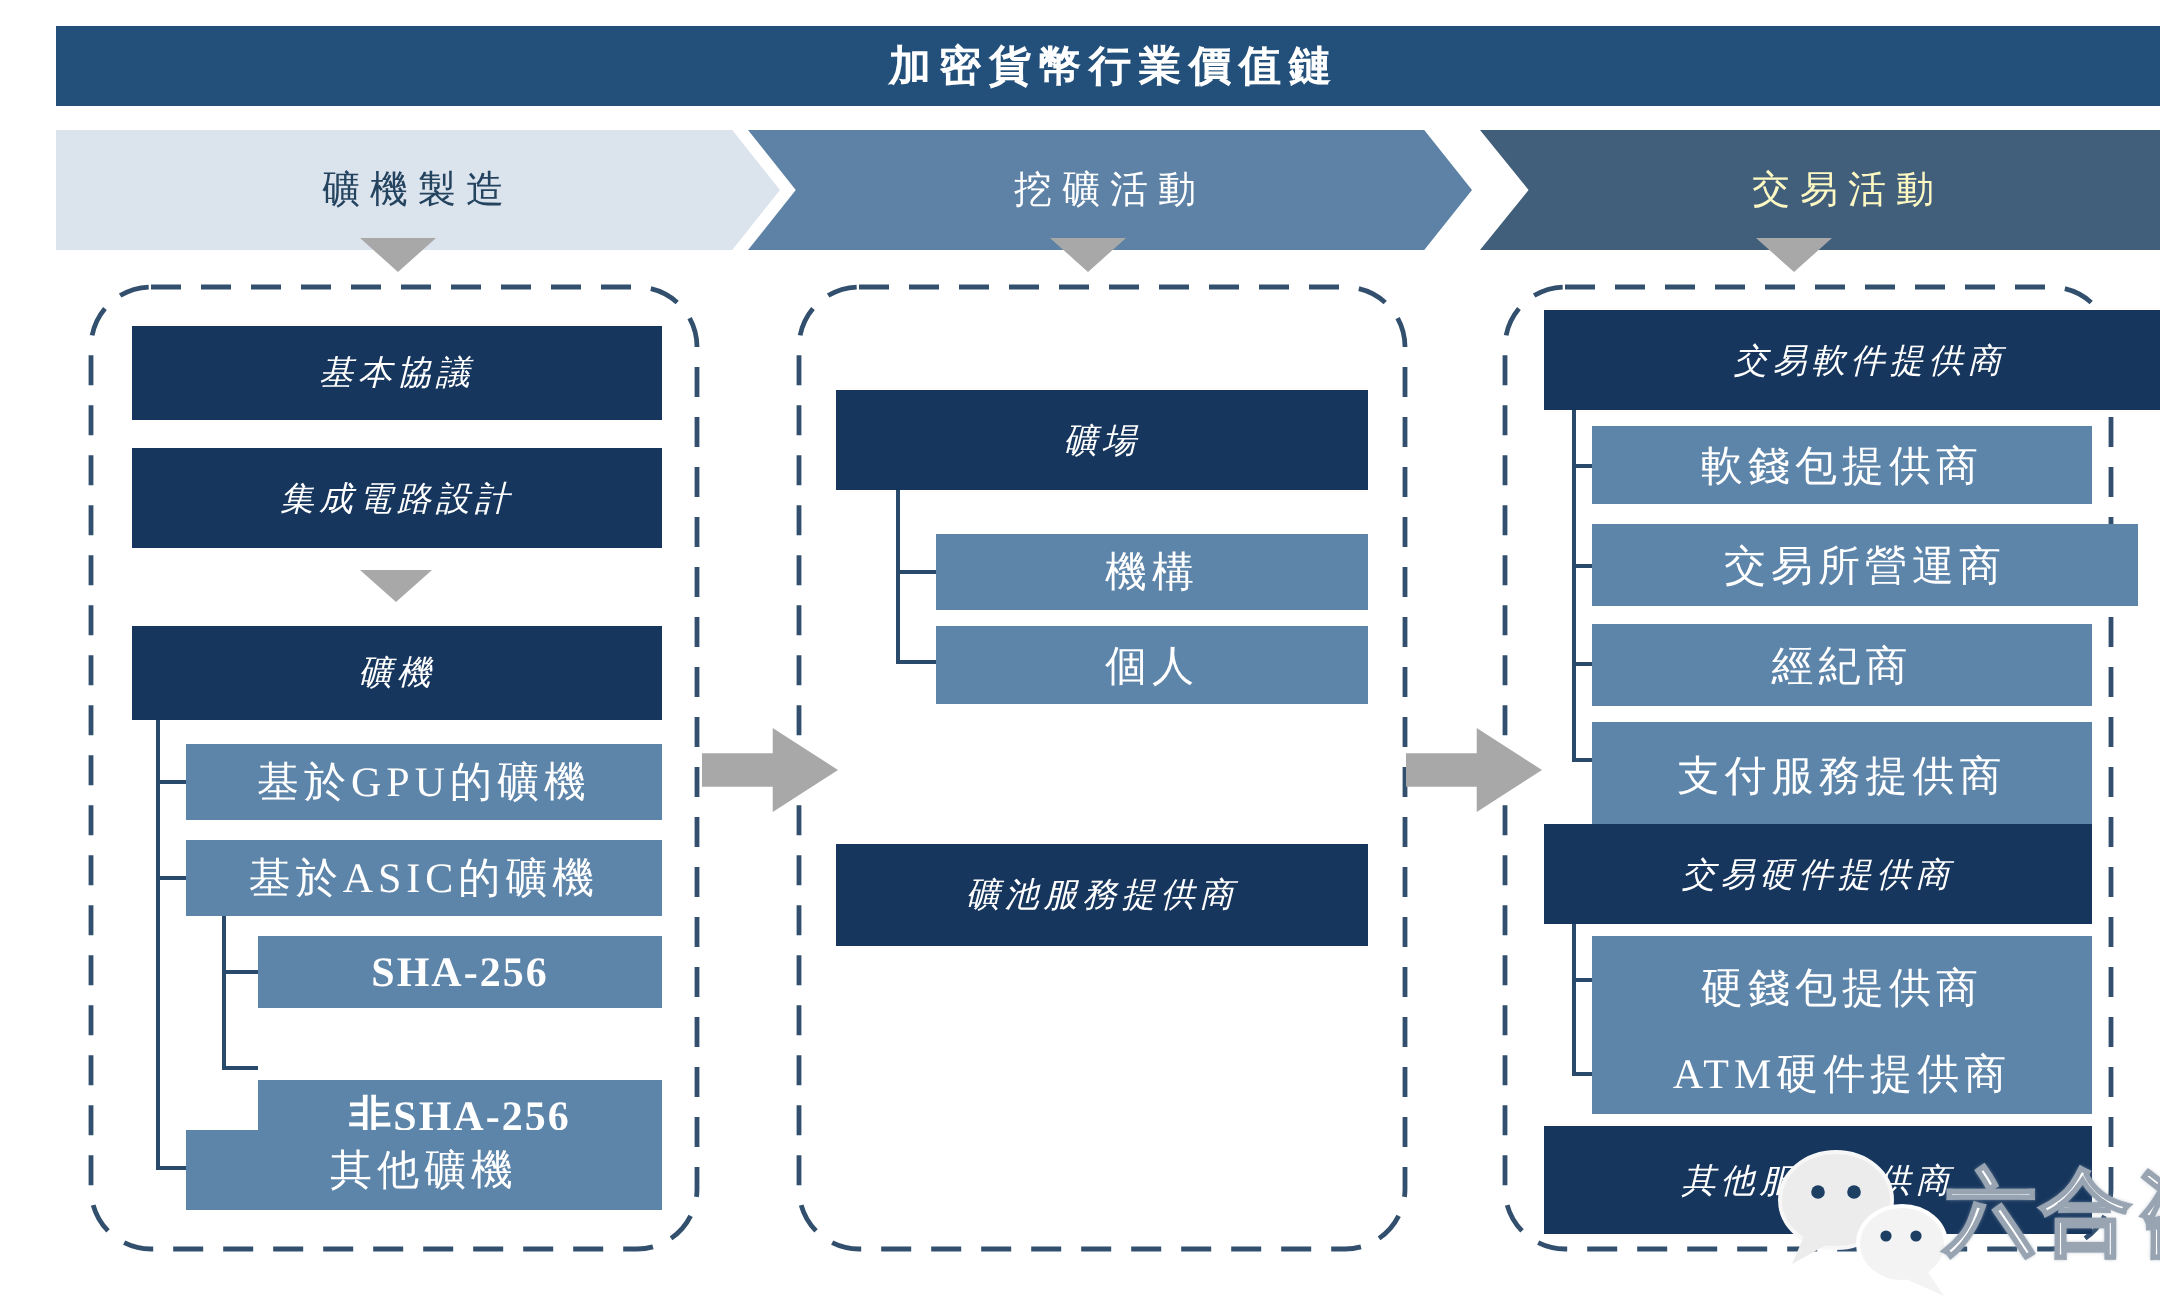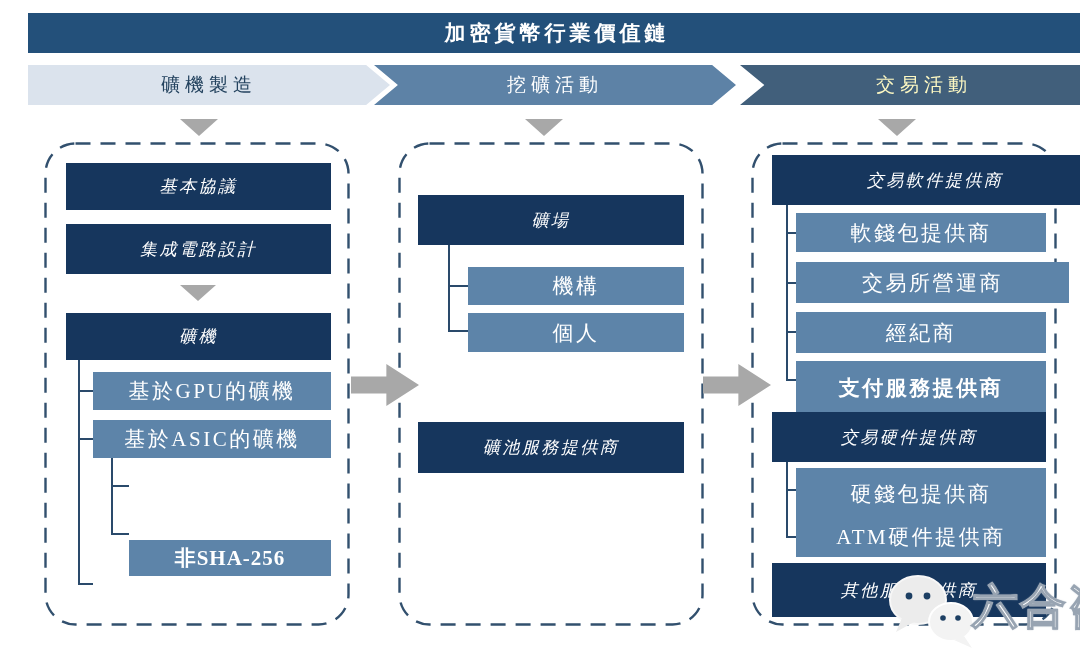--- a/index.html
+++ b/index.html
@@ -10,21 +10,21 @@
   }
   
   .title-bar{
     position:absolute;left:12px;top:13px;width:1058px;height:40px;
     background:var(--title_bar,#23507a);color:#fff;
     display:flex;align-items:center;justify-content:center;
     font-size:21px;font-weight:600;letter-spacing:4px;
   }
   
   .stage{
-    position:absolute;top:65px;height:40px;
+    position:absolute;top:65px;height:60px;
     display:flex;align-items:center;justify-content:center;
     font-size:19px;letter-spacing:5px;
   }
   .stage-1{
     left:12px;width:362px;background:var(--stage1_bg,#dbe3ed);color:var(--stage1_text,#24435f);
     clip-path:polygon(0 0,93.4% 0,100% 50%,93.4% 100%,0 100%);
   }
   .stage-2{
     left:358px;width:362px;background:var(--stage2_bg,#5d82a6);color:#fff;
     clip-path:polygon(0 0,93.4% 0,100% 50%,93.4% 100%,0 100%,6.6% 50%);
@@ -108,21 +108,23 @@
   <div class="line" style="left:62px;top:438px;width:15px;height:2px;"></div>
   <div class="line" style="left:62px;top:583px;width:15px;height:2px;"></div>
 
   <div class="box medium" style="left:77px;top:420px;width:238px;height:38px;">基於ASIC的礦機</div>
   <div class="box medium" style="left:77px;top:372px;width:238px;height:38px;">基於GPU的礦機</div>
 
   <div class="line" style="left:95px;top:458px;width:2px;height:77px;"></div>
   <div class="line" style="left:95px;top:485px;width:18px;height:2px;"></div>
   <div class="line" style="left:95px;top:533px;width:18px;height:2px;"></div>
 
+  <div class="box medium bold" style="left:113px;top:468px;width:202px;height:36px;">SHA-256</div>
   <div class="box medium bold" style="left:113px;top:540px;width:202px;height:36px;">非SHA-256</div>
+  <div class="box medium" style="left:77px;top:565px;width:238px;height:40px;">其他礦機</div>
 
   <div class="box dark" style="left:402px;top:195px;width:266px;height:50px;">礦場</div>
 
   <div class="line" style="left:432px;top:245px;width:2px;height:87px;"></div>
   <div class="line" style="left:432px;top:285px;width:20px;height:2px;"></div>
   <div class="line" style="left:432px;top:330px;width:20px;height:2px;"></div>
 
   <div class="box medium" style="left:452px;top:267px;width:216px;height:38px;">機構</div>
   <div class="box medium" style="left:452px;top:313px;width:216px;height:39px;text-align:right;">個人</div>
   <div class="box dark" style="left:402px;top:422px;width:266px;height:51px;">礦池服務提供商</div>
@@ -131,21 +133,21 @@
 
   <div class="line" style="left:770px;top:205px;width:2px;height:176px;"></div>
   <div class="line" style="left:770px;top:232px;width:10px;height:2px;"></div>
   <div class="line" style="left:770px;top:282px;width:10px;height:2px;"></div>
   <div class="line" style="left:770px;top:331px;width:10px;height:2px;"></div>
   <div class="line" style="left:770px;top:379px;width:10px;height:2px;"></div>
 
   <div class="box medium" style="left:780px;top:213px;width:250px;height:39px;">軟錢包提供商</div>
   <div class="box medium" style="left:780px;top:262px;width:273px;height:41px;">交易所營運商</div>
   <div class="box medium" style="left:780px;top:312px;width:250px;height:41px;">經紀商</div>
-  <div class="box medium" style="left:780px;top:361px;width:250px;height:54px;font-weight:bold;">支付服務提供商</div>
+  <div class="box medium" style="left:780px;top:361px;width:250px;height:54px;">支付服務提供商</div>
 
   <div class="box dark" style="left:756px;top:412px;width:274px;height:50px;">交易硬件提供商</div>
 
   <div class="line" style="left:770px;top:462px;width:2px;height:75px;"></div>
   <div class="line" style="left:770px;top:489px;width:10px;height:2px;"></div>
   <div class="line" style="left:770px;top:536px;width:10px;height:2px;"></div>
 
   <div class="box medium" style="left:780px;top:468px;width:250px;height:52px;">硬錢包提供商</div>
   <div class="box medium" style="left:780px;top:517px;width:250px;height:40px;">ATM硬件提供商</div>
   <div class="box dark" style="left:756px;top:563px;width:274px;height:54px;">其他服務提供商</div>

